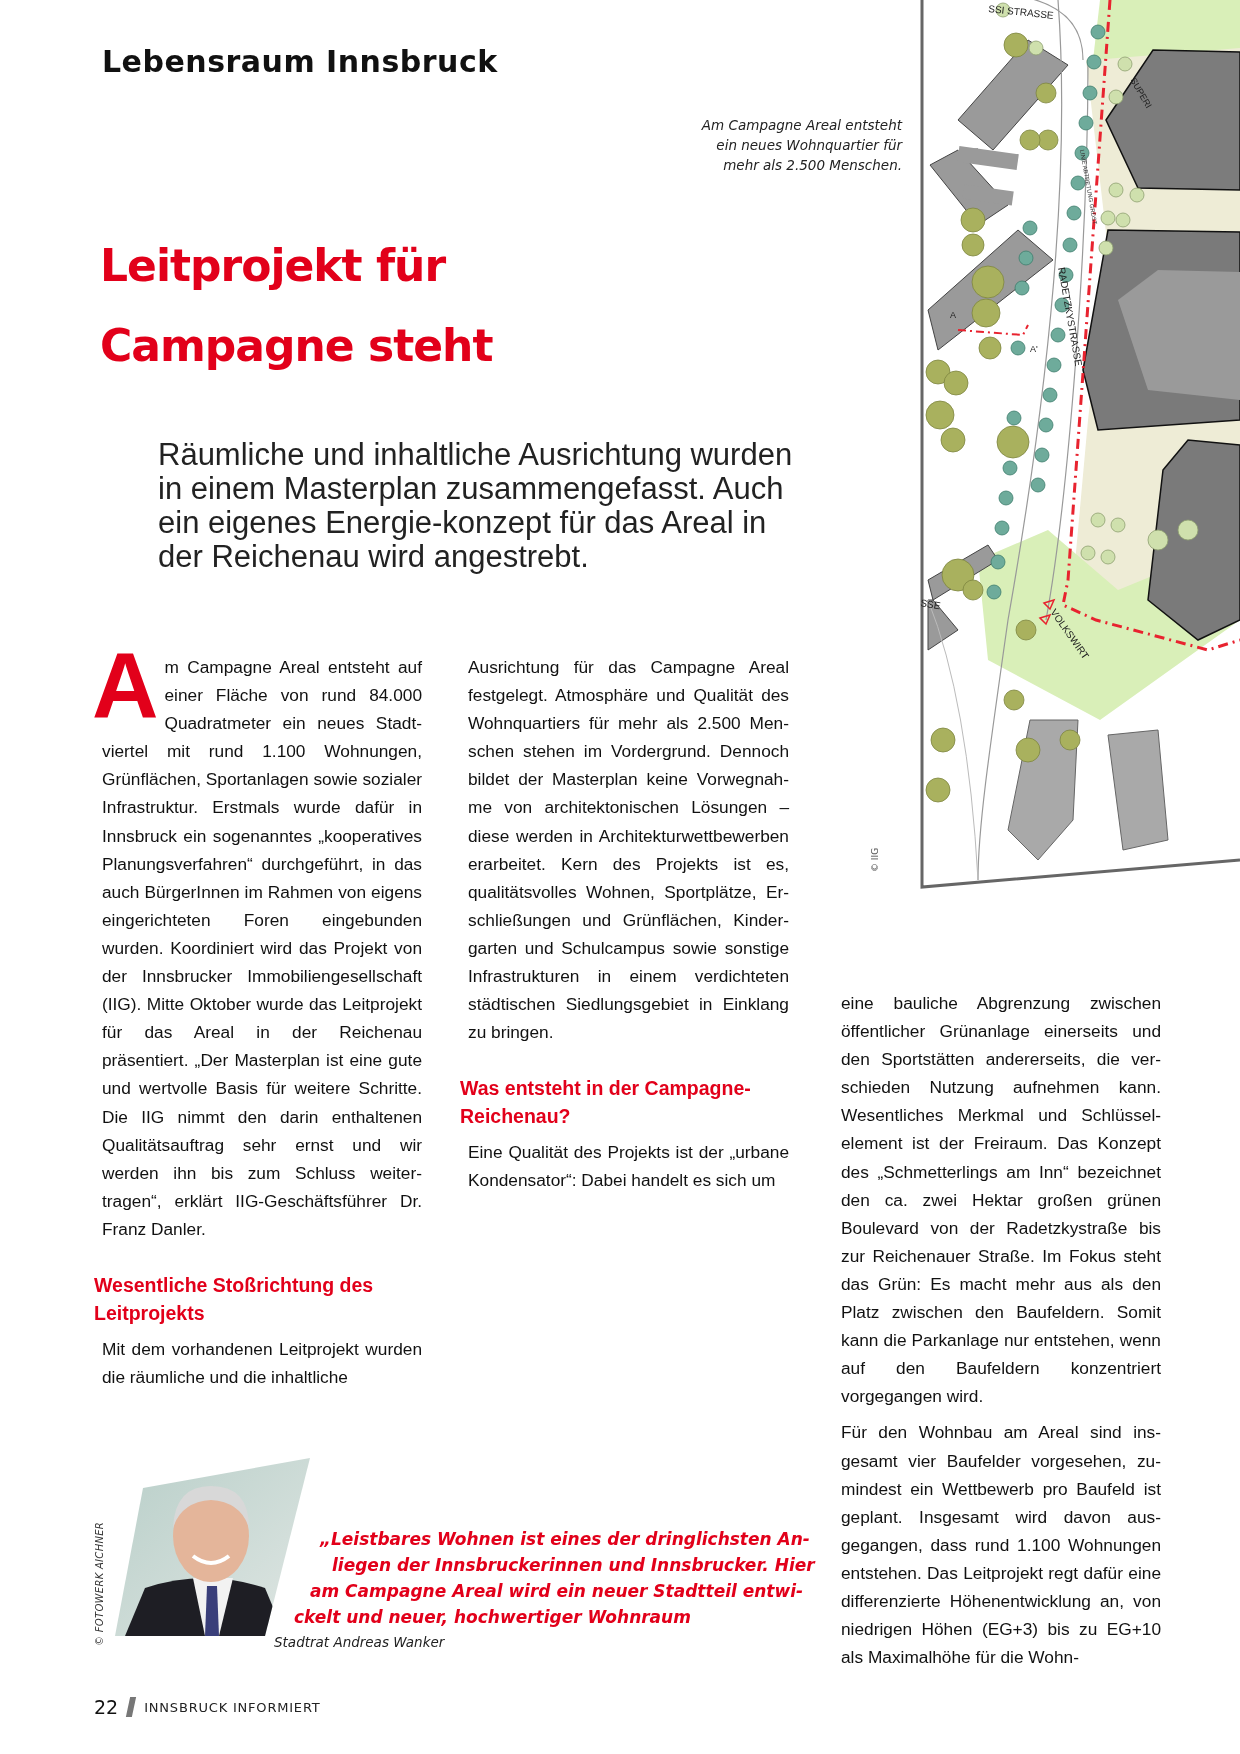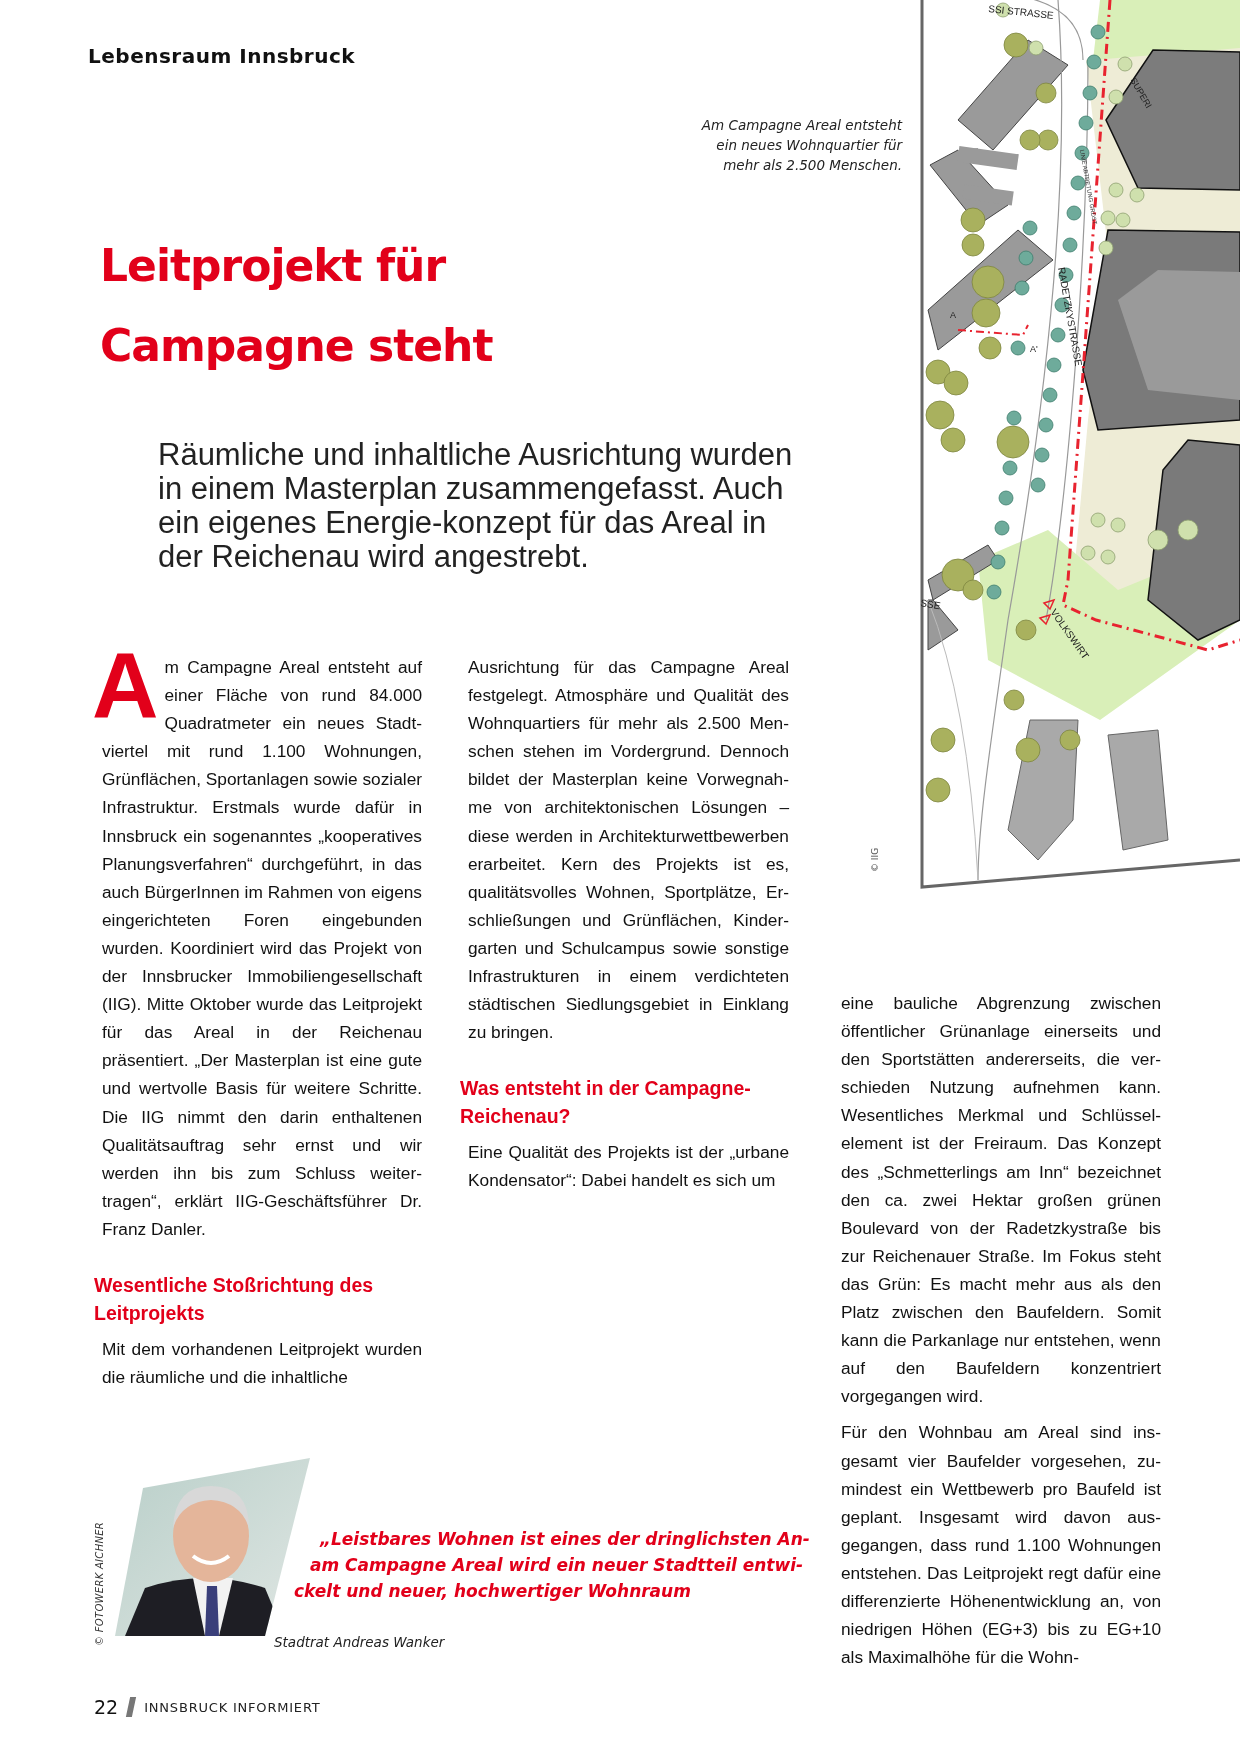--- a/index.html
+++ b/index.html
@@ -1,17 +1,17 @@
 <!DOCTYPE html>
 <html><head>
 <meta charset="utf-8">
 <style>
   html, body { margin: 0; padding: 0; }
   body { width: 1240px; height: 1754px; position: relative; background: #ffffff; overflow: hidden; font-family: "DejaVu Sans", sans-serif; color: #111; }
-  .section-label { position: absolute; left: 88px; top: 44px; font-size: 20px; font-weight: bold; letter-spacing: 0.5px; color: #111; }
+  .section-label { position: absolute; left: 102px; top: 44px; font-size: 30px; font-weight: bold; letter-spacing: 0.5px; color: #111; }
   .caption { position: absolute; left: 660px; top: 115px; width: 242px; text-align: right; font-family: "DejaVu Sans", sans-serif; font-style: italic; font-size: 13.5px; line-height: 20px; color: #222; }
   .headline { position: absolute; left: 100px; top: 226px; font-family: "DejaVu Sans", sans-serif; font-weight: bold; font-size: 44px; line-height: 80px; color: #e2001a; letter-spacing: -1px; }
   .headline div { white-space: nowrap; }
   .lead { position: absolute; left: 158px; top: 438px; width: 640px; font-size: 31px; line-height: 34px; color: #222; font-family: "Liberation Sans", sans-serif; }
   .col { position: absolute; font-family: "Liberation Sans", sans-serif; font-size: 17.3px; line-height: 28.1px; color: #111; text-align: justify; hyphens: manual; }
   .col p { margin: 8px; }
   .col1 { left: 94px; top: 645px; width: 336px; }
   .col2 { left: 460px; top: 645px; width: 337px; }
   .col3 { left: 833px; top: 981px; width: 336px; }
   .dropcap { float: left; font-size: 92px; line-height: 72px; font-weight: bold; color: #e2001a; margin: 4px 6px 0 -2px; font-family: "Liberation Sans", sans-serif; }
@@ -209,20 +209,21 @@
     <polygon points="92,128 102,128 104,178 90,178" fill="#3a3f7a"></polygon>
     <ellipse cx="96" cy="78" rx="38" ry="46" fill="#e4b59a"></ellipse>
     <path d="M 58 70 Q 60 28 96 28 Q 134 28 134 70 Q 126 44 96 42 Q 66 44 58 70 Z" fill="#d8d8d8"></path>
     <path d="M 78 98 Q 96 112 114 98" stroke="#fff" stroke-width="4" fill="none"></path>
   </g>
 </svg>
 <div class="photo-credit">© FOTOWERK AICHNER</div>
 
 <div class="quote">
   <div class="q1">„Leistbares Wohnen ist eines der dringlichsten An-</div>
+  <div class="q2">liegen der Innsbruckerinnen und Innsbrucker. Hier</div>
   <div class="q3">am Campagne Areal wird ein neuer Stadtteil entwi-</div>
   <div class="q4">ckelt und neuer, hochwertiger Wohnraum</div>
 </div>
 <div class="quote-author">Stadtrat Andreas Wanker</div>
 
 <div class="footer">
   <span class="page-num">22</span>
   <span class="slash"></span>
   <span class="pub-name">INNSBRUCK INFORMIERT</span>
 </div>

